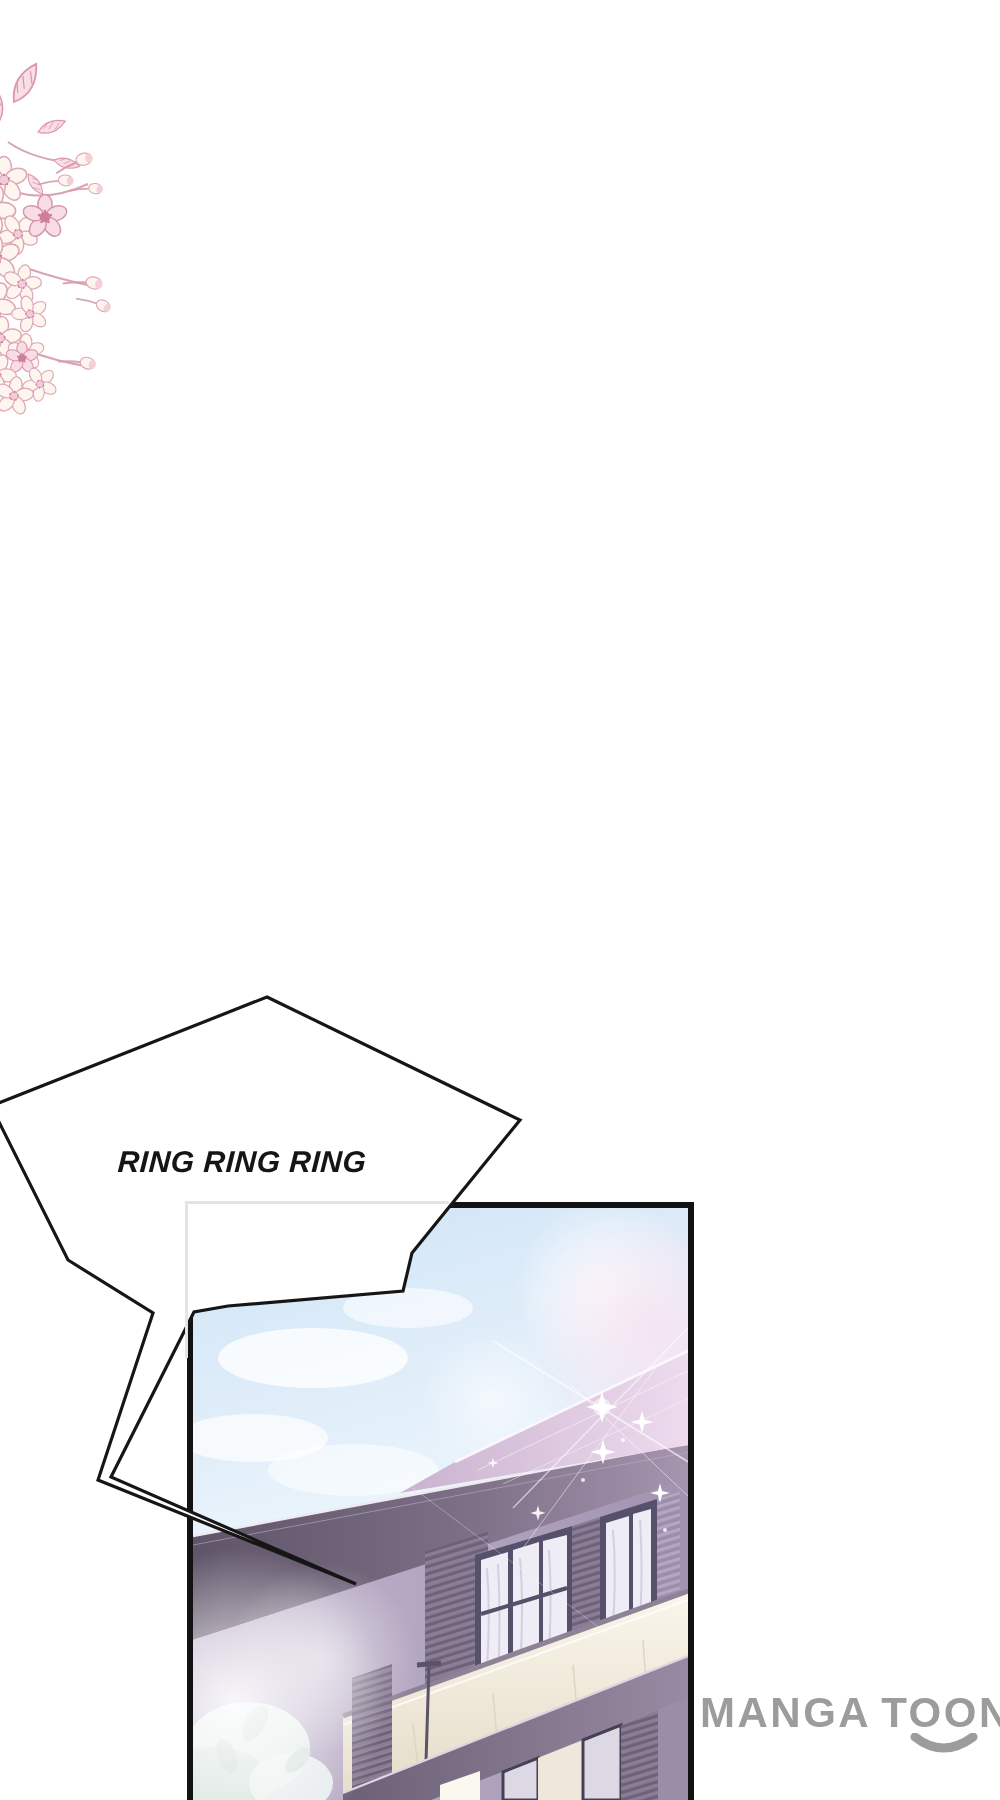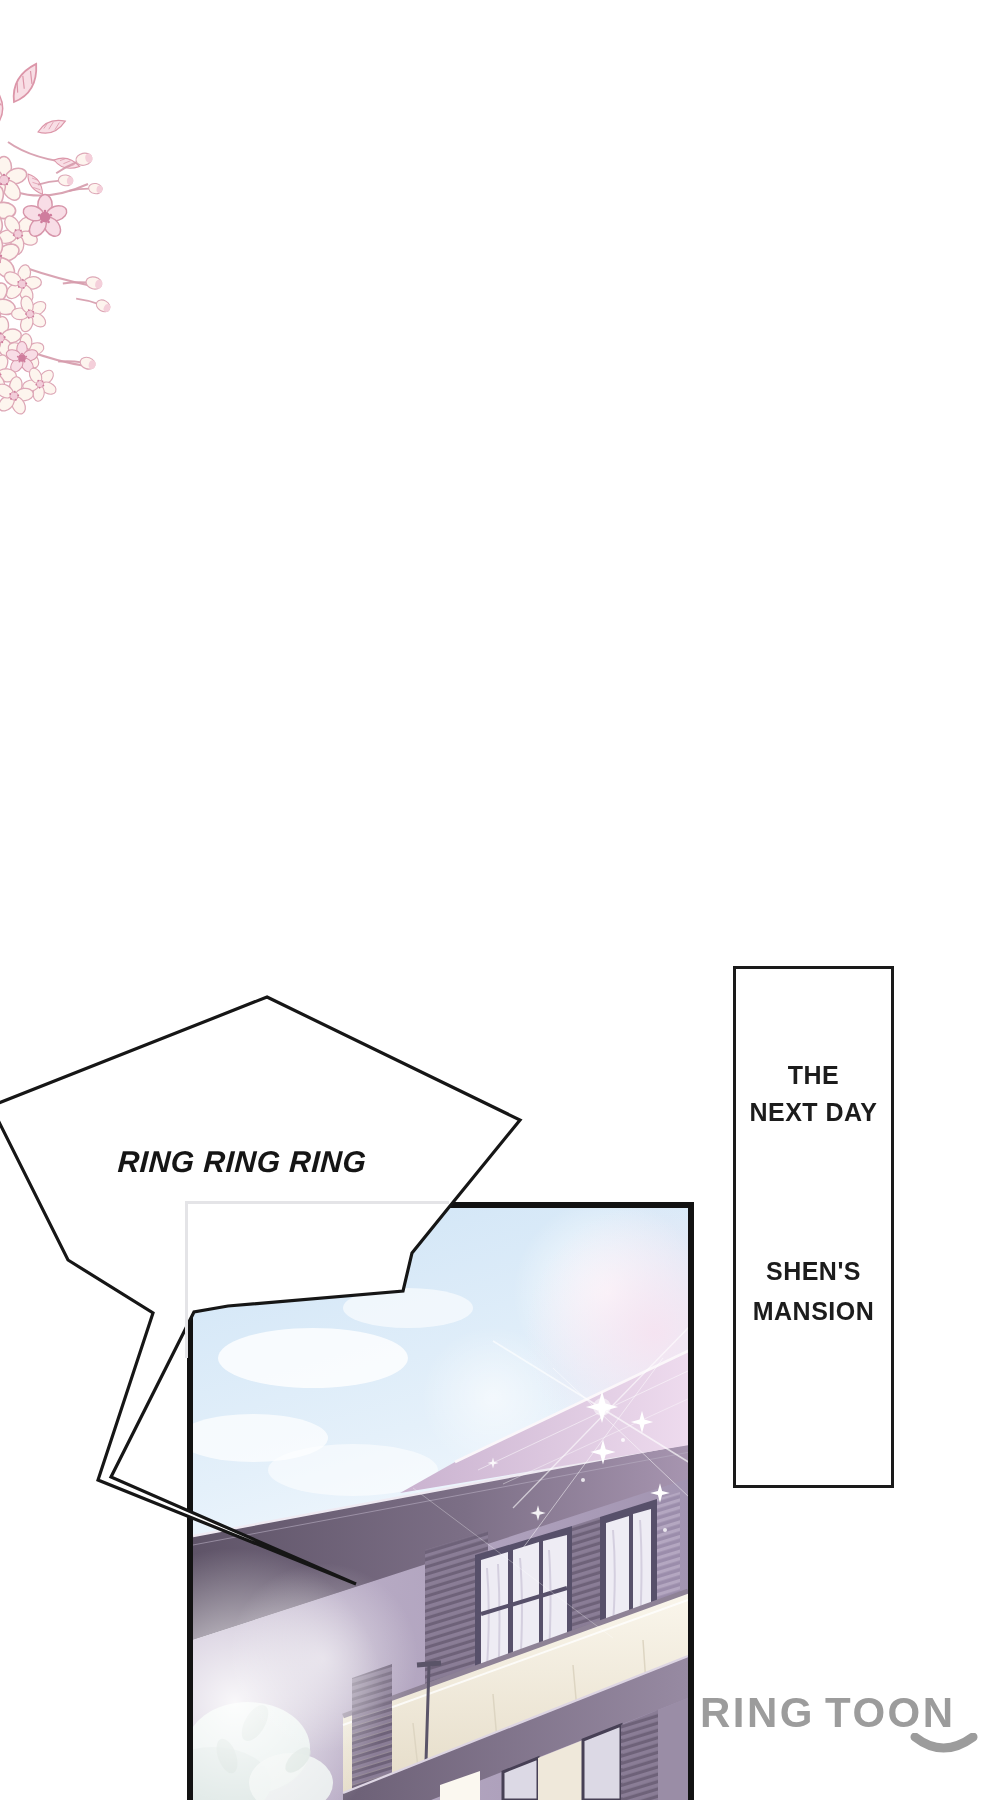--- a/index.html
+++ b/index.html
@@ -261,31 +261,21 @@
     <polygon points="267,997 520,1120 450,1206 412,1253 403,1291 228,1306 194,1312 111,1477 356,1584 98,1480 153,1313 68,1260 -9,1106" fill="#ffffff" stroke="#161616" stroke-width="3.2" stroke-miterlimit="8"></polygon>
   </svg>
 
   <div class="pale-h"></div>
   <div class="pale-v"></div>
 
   <div class="sfx">
     <span>RING RING RING</span>
   </div>
 
-  <div class="caption">
-    <div class="cap-a">
-      <div>THE</div>
-      <div>NEXT DAY</div>
-    </div>
-    <div class="cap-b">
-      <div>SHEN'S</div>
-      <div>MANSION</div>
-    </div>
-  </div>
 
   <div class="watermark">
-    <span>RING</span><span class="wm-gap"></span><span>TOON</span>
+    <span>MANGA</span><span class="wm-gap"></span><span>TOON</span>
     <svg class="smile" width="70" height="26" viewBox="0 0 70 26">
       <path d="M5,4 Q33,26 63,4" stroke="#9c9c9c" stroke-width="9" fill="none" stroke-linecap="round"></path>
     </svg>
   </div>
 
 </div>
 
 </body></html>

